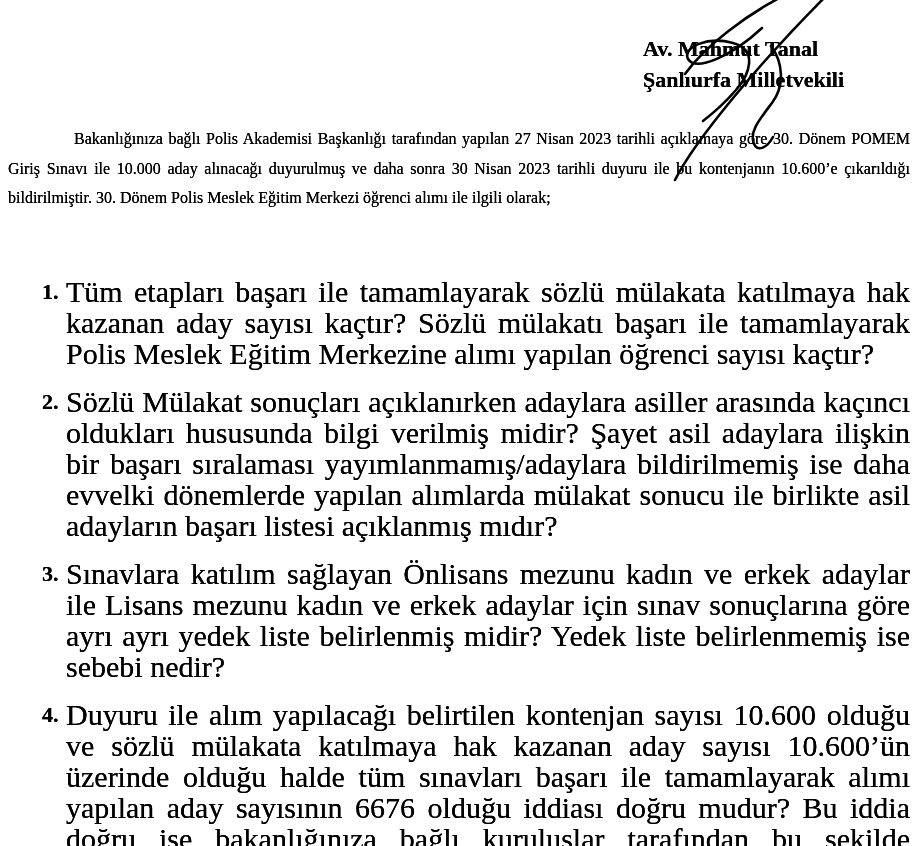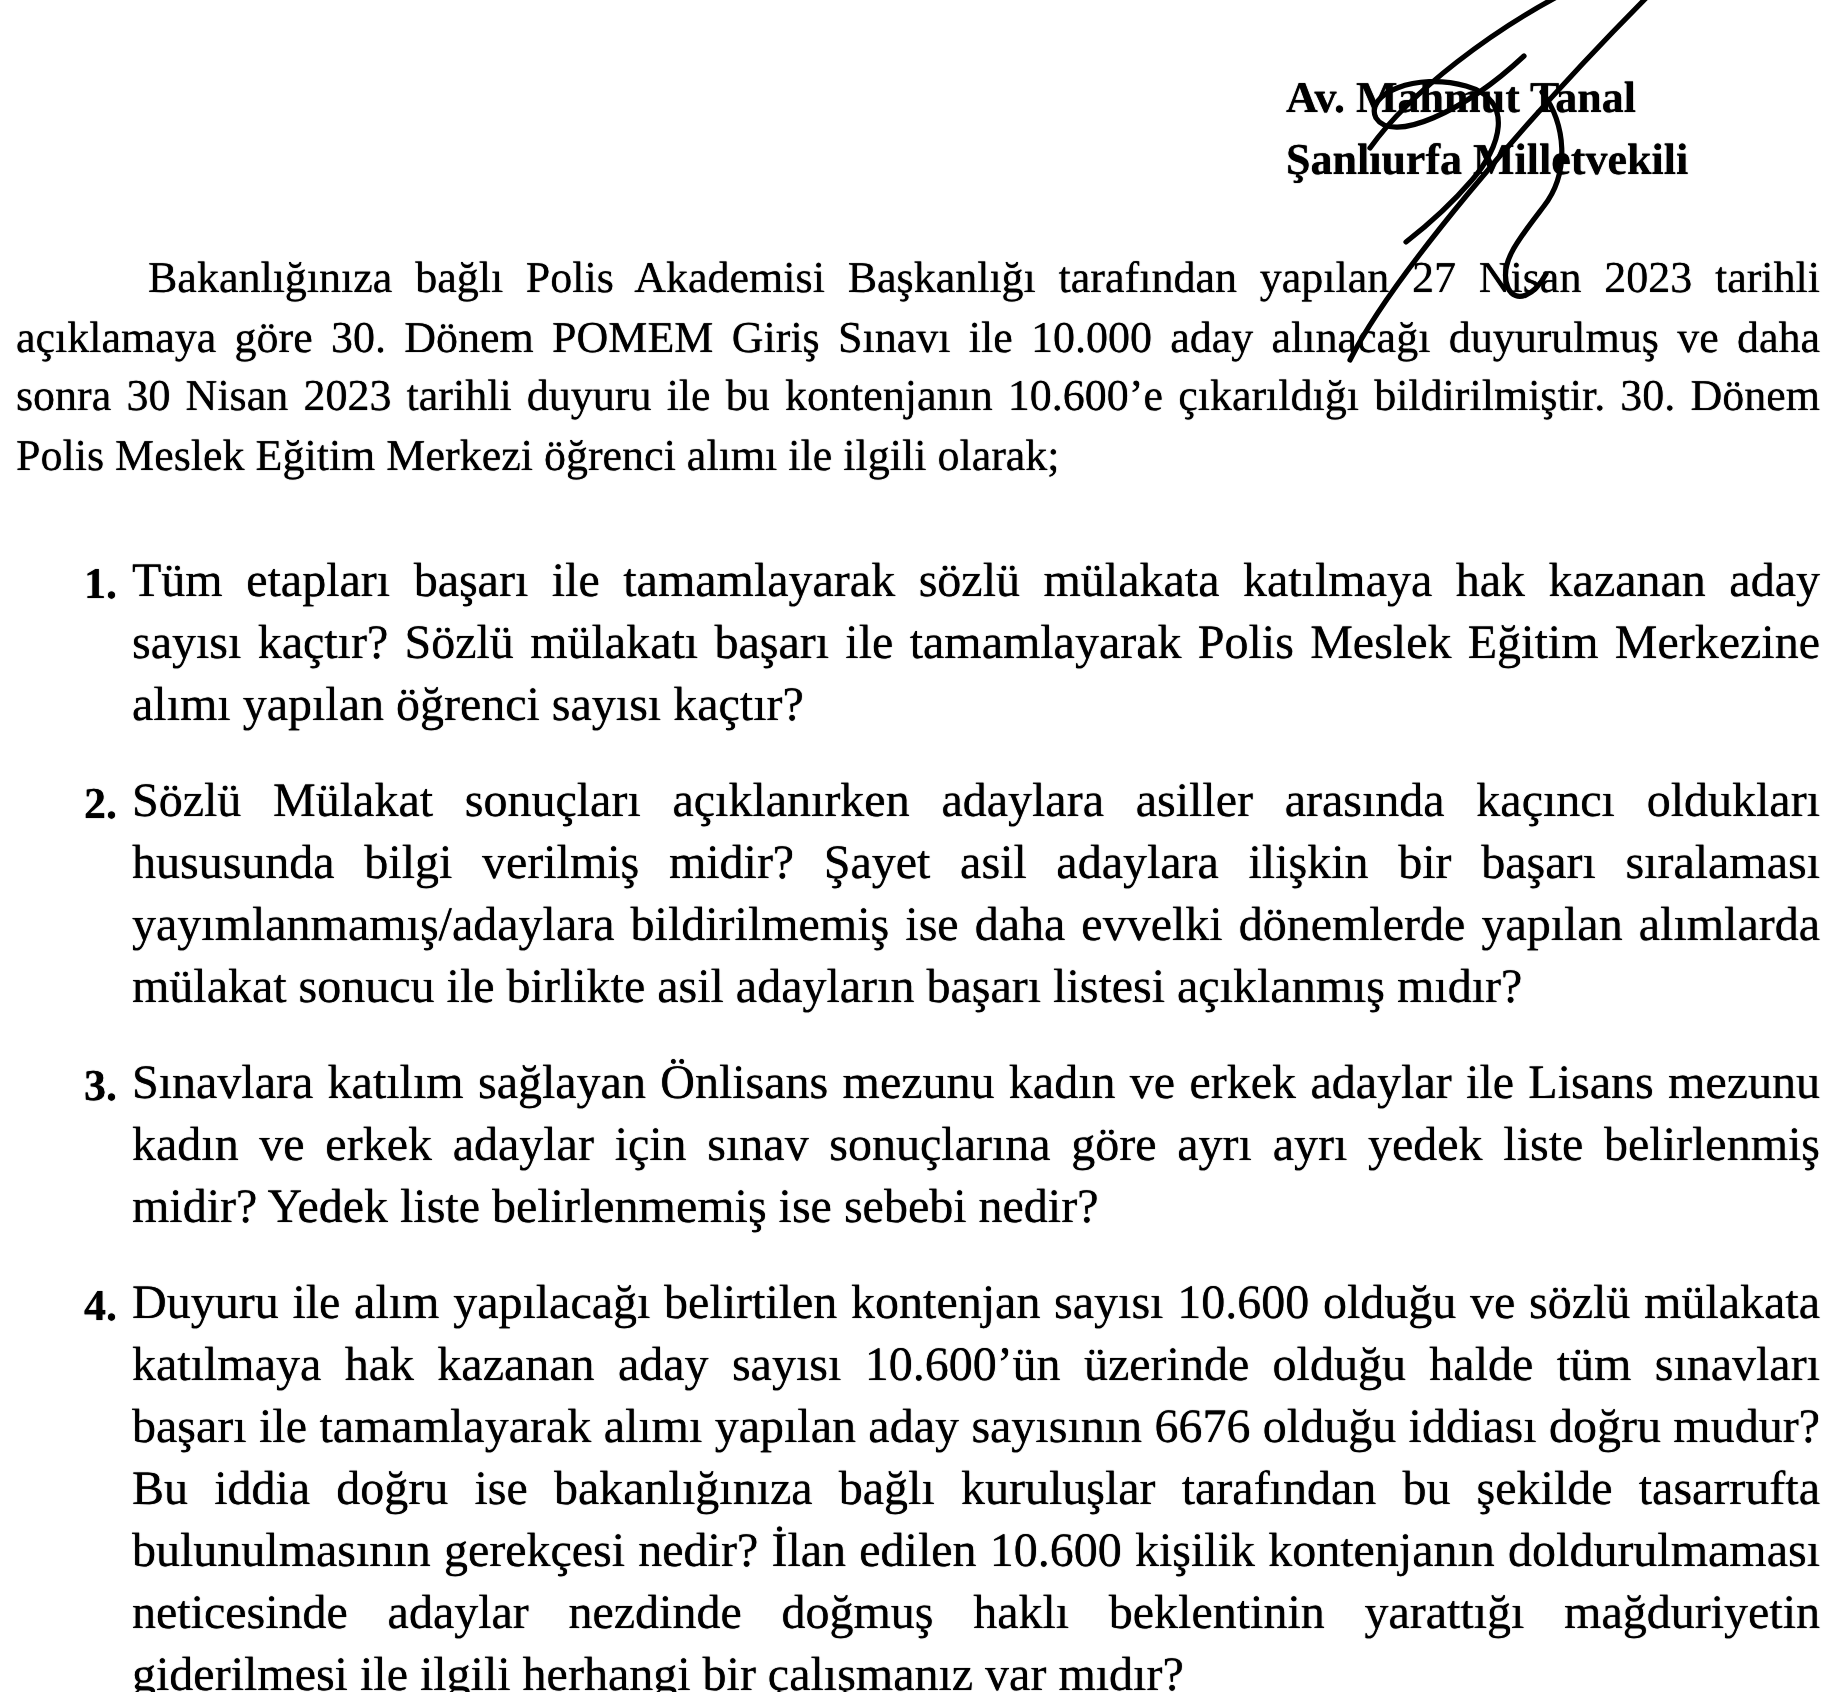--- a/index.html
+++ b/index.html
@@ -30,21 +30,21 @@
     top: 0;
     width: 280px;
     height: 190px;
     pointer-events: none;
   }
   .intro {
     position: absolute;
     left: 8px;
     top: 124px;
     width: 902px;
-    font-size: 22px;
+    font-size: 16px;
     line-height: 29.5px;
     text-align: justify;
     text-indent: 66px;
   }
   .question-list {
     position: absolute;
     left: 42px;
     top: 276px;
     width: 868px;
   }
@@ -54,21 +54,21 @@
     margin-bottom: 17px;
   }
   .question-number {
     flex: 0 0 24px;
     font-size: 22px;
     font-weight: bold;
     line-height: 31px;
   }
   .question-text {
     flex: 1 1 auto;
-    font-size: 24px;
+    font-size: 30px;
     line-height: 31px;
     text-align: justify;
   }
 </style>
 </head>
 <body>
 
 <div class="page">
 
   <div class="signature-block ink">

